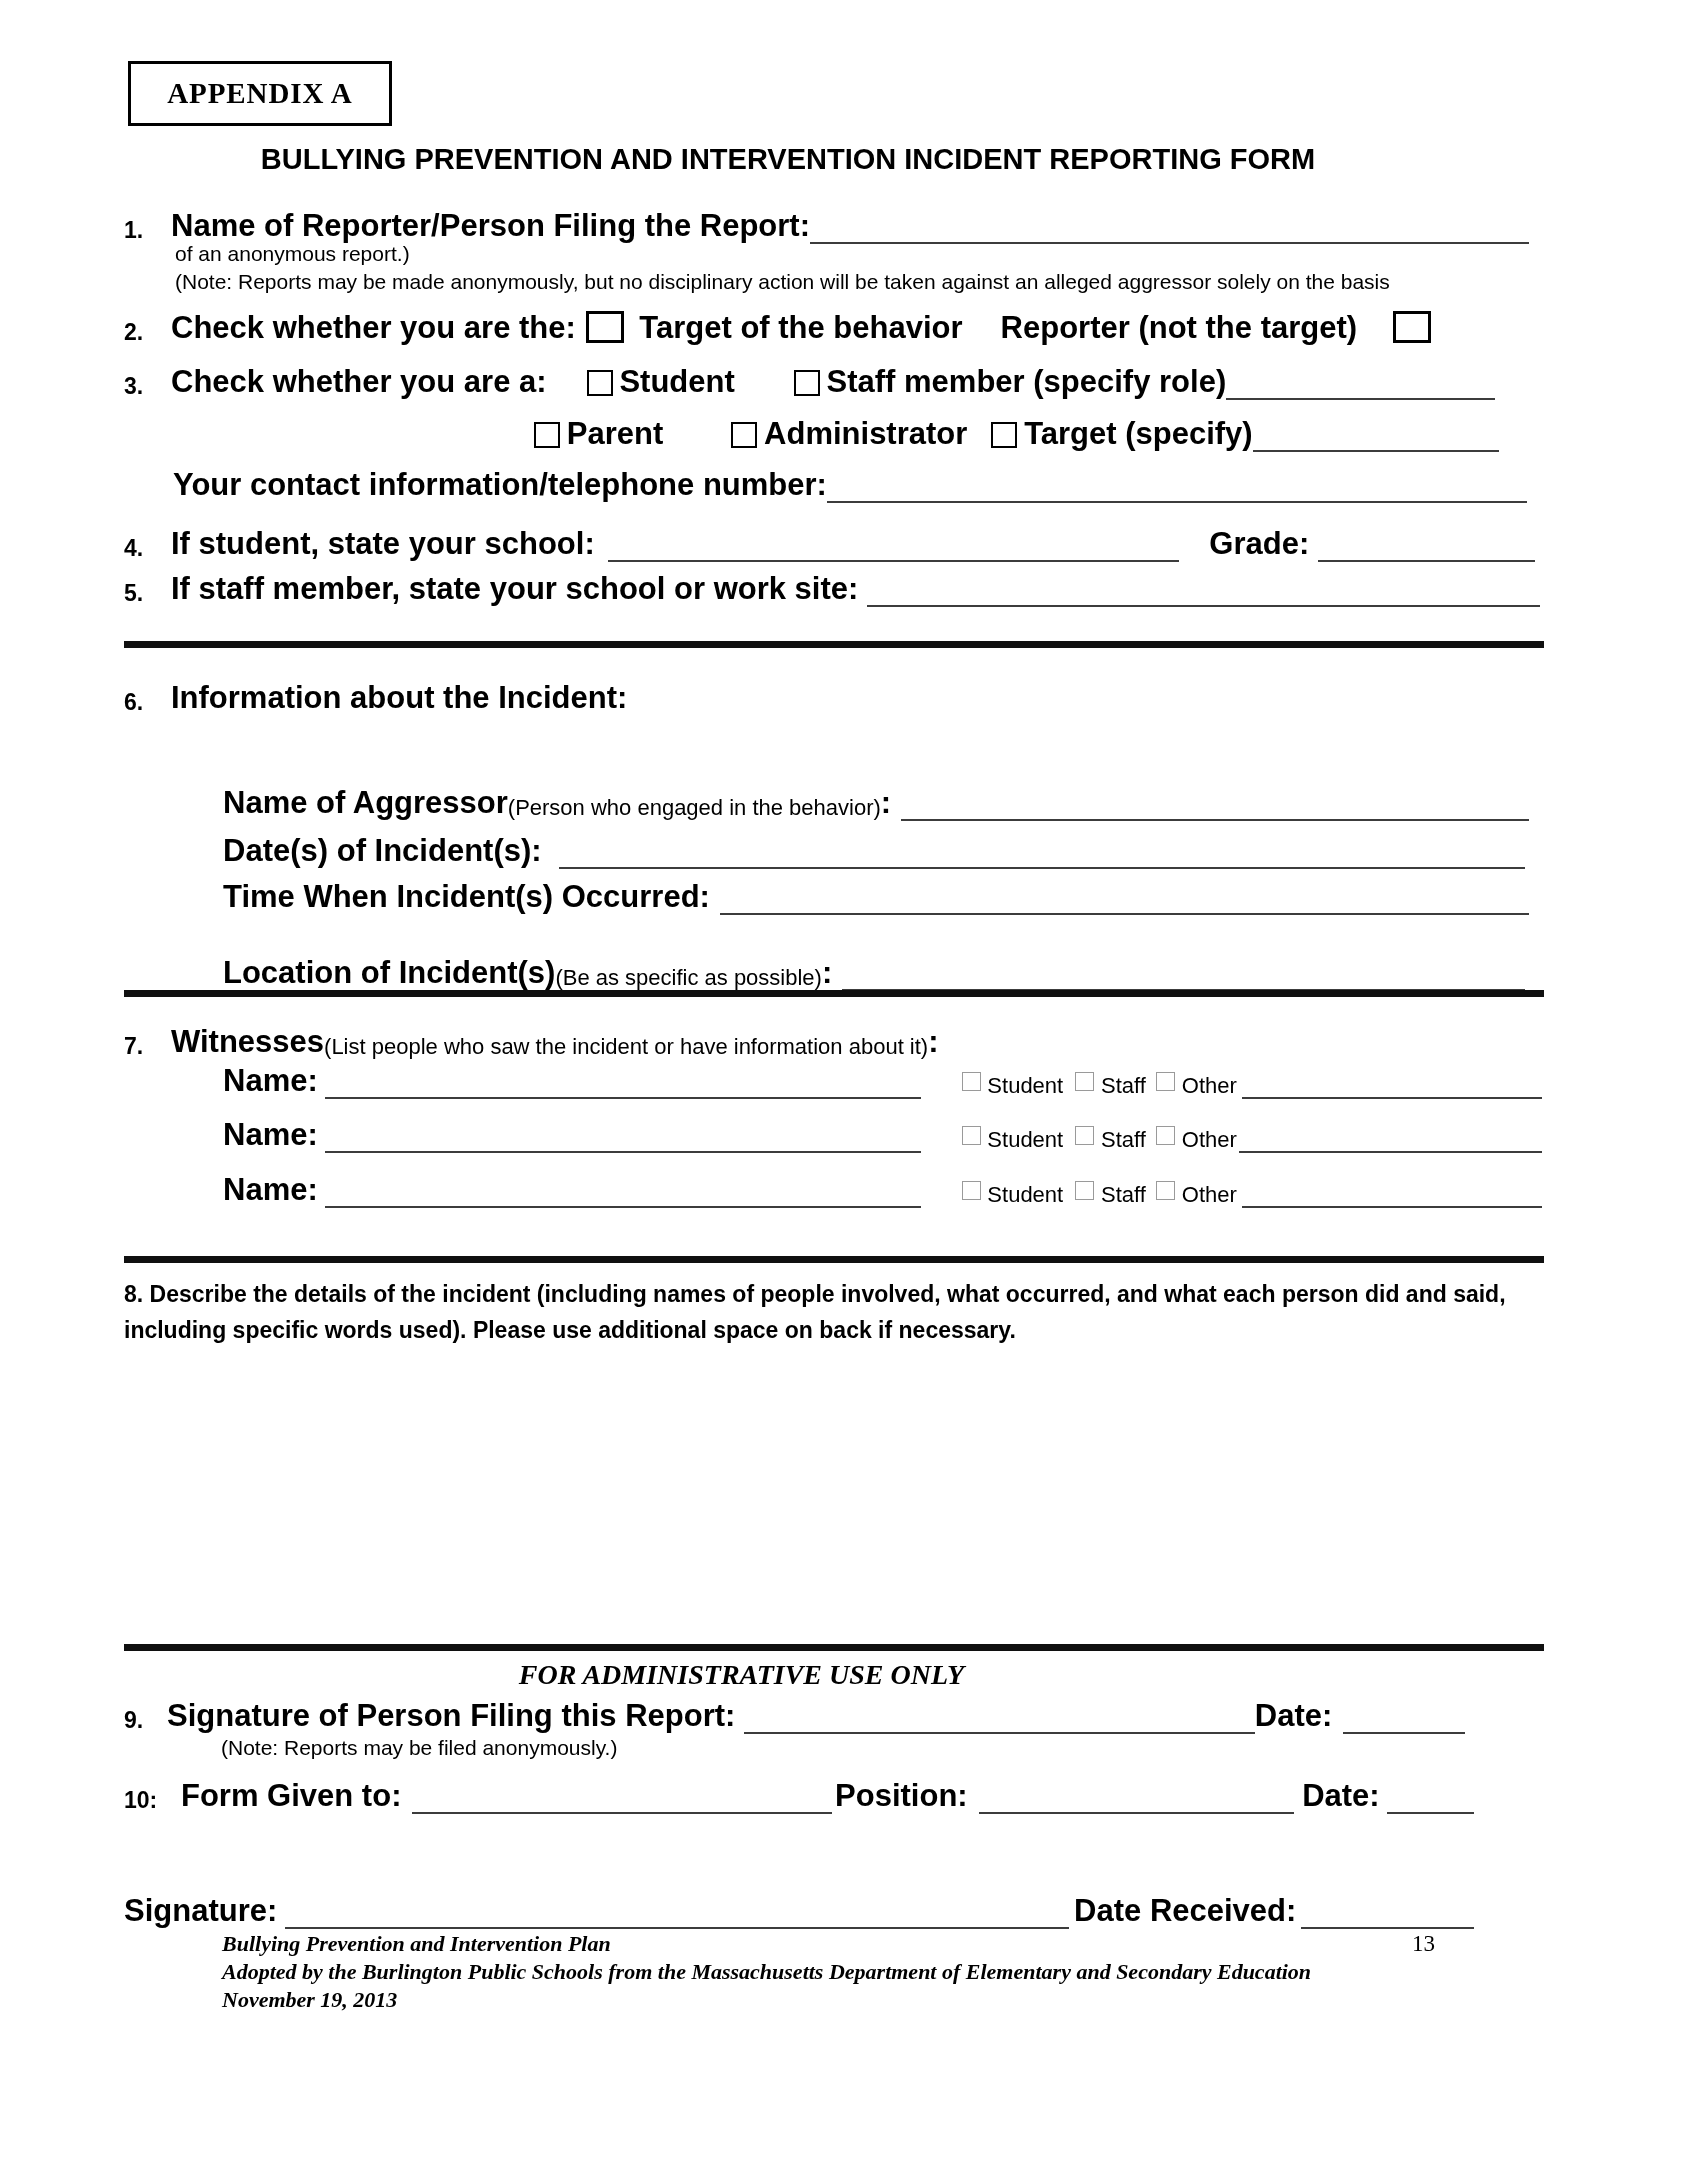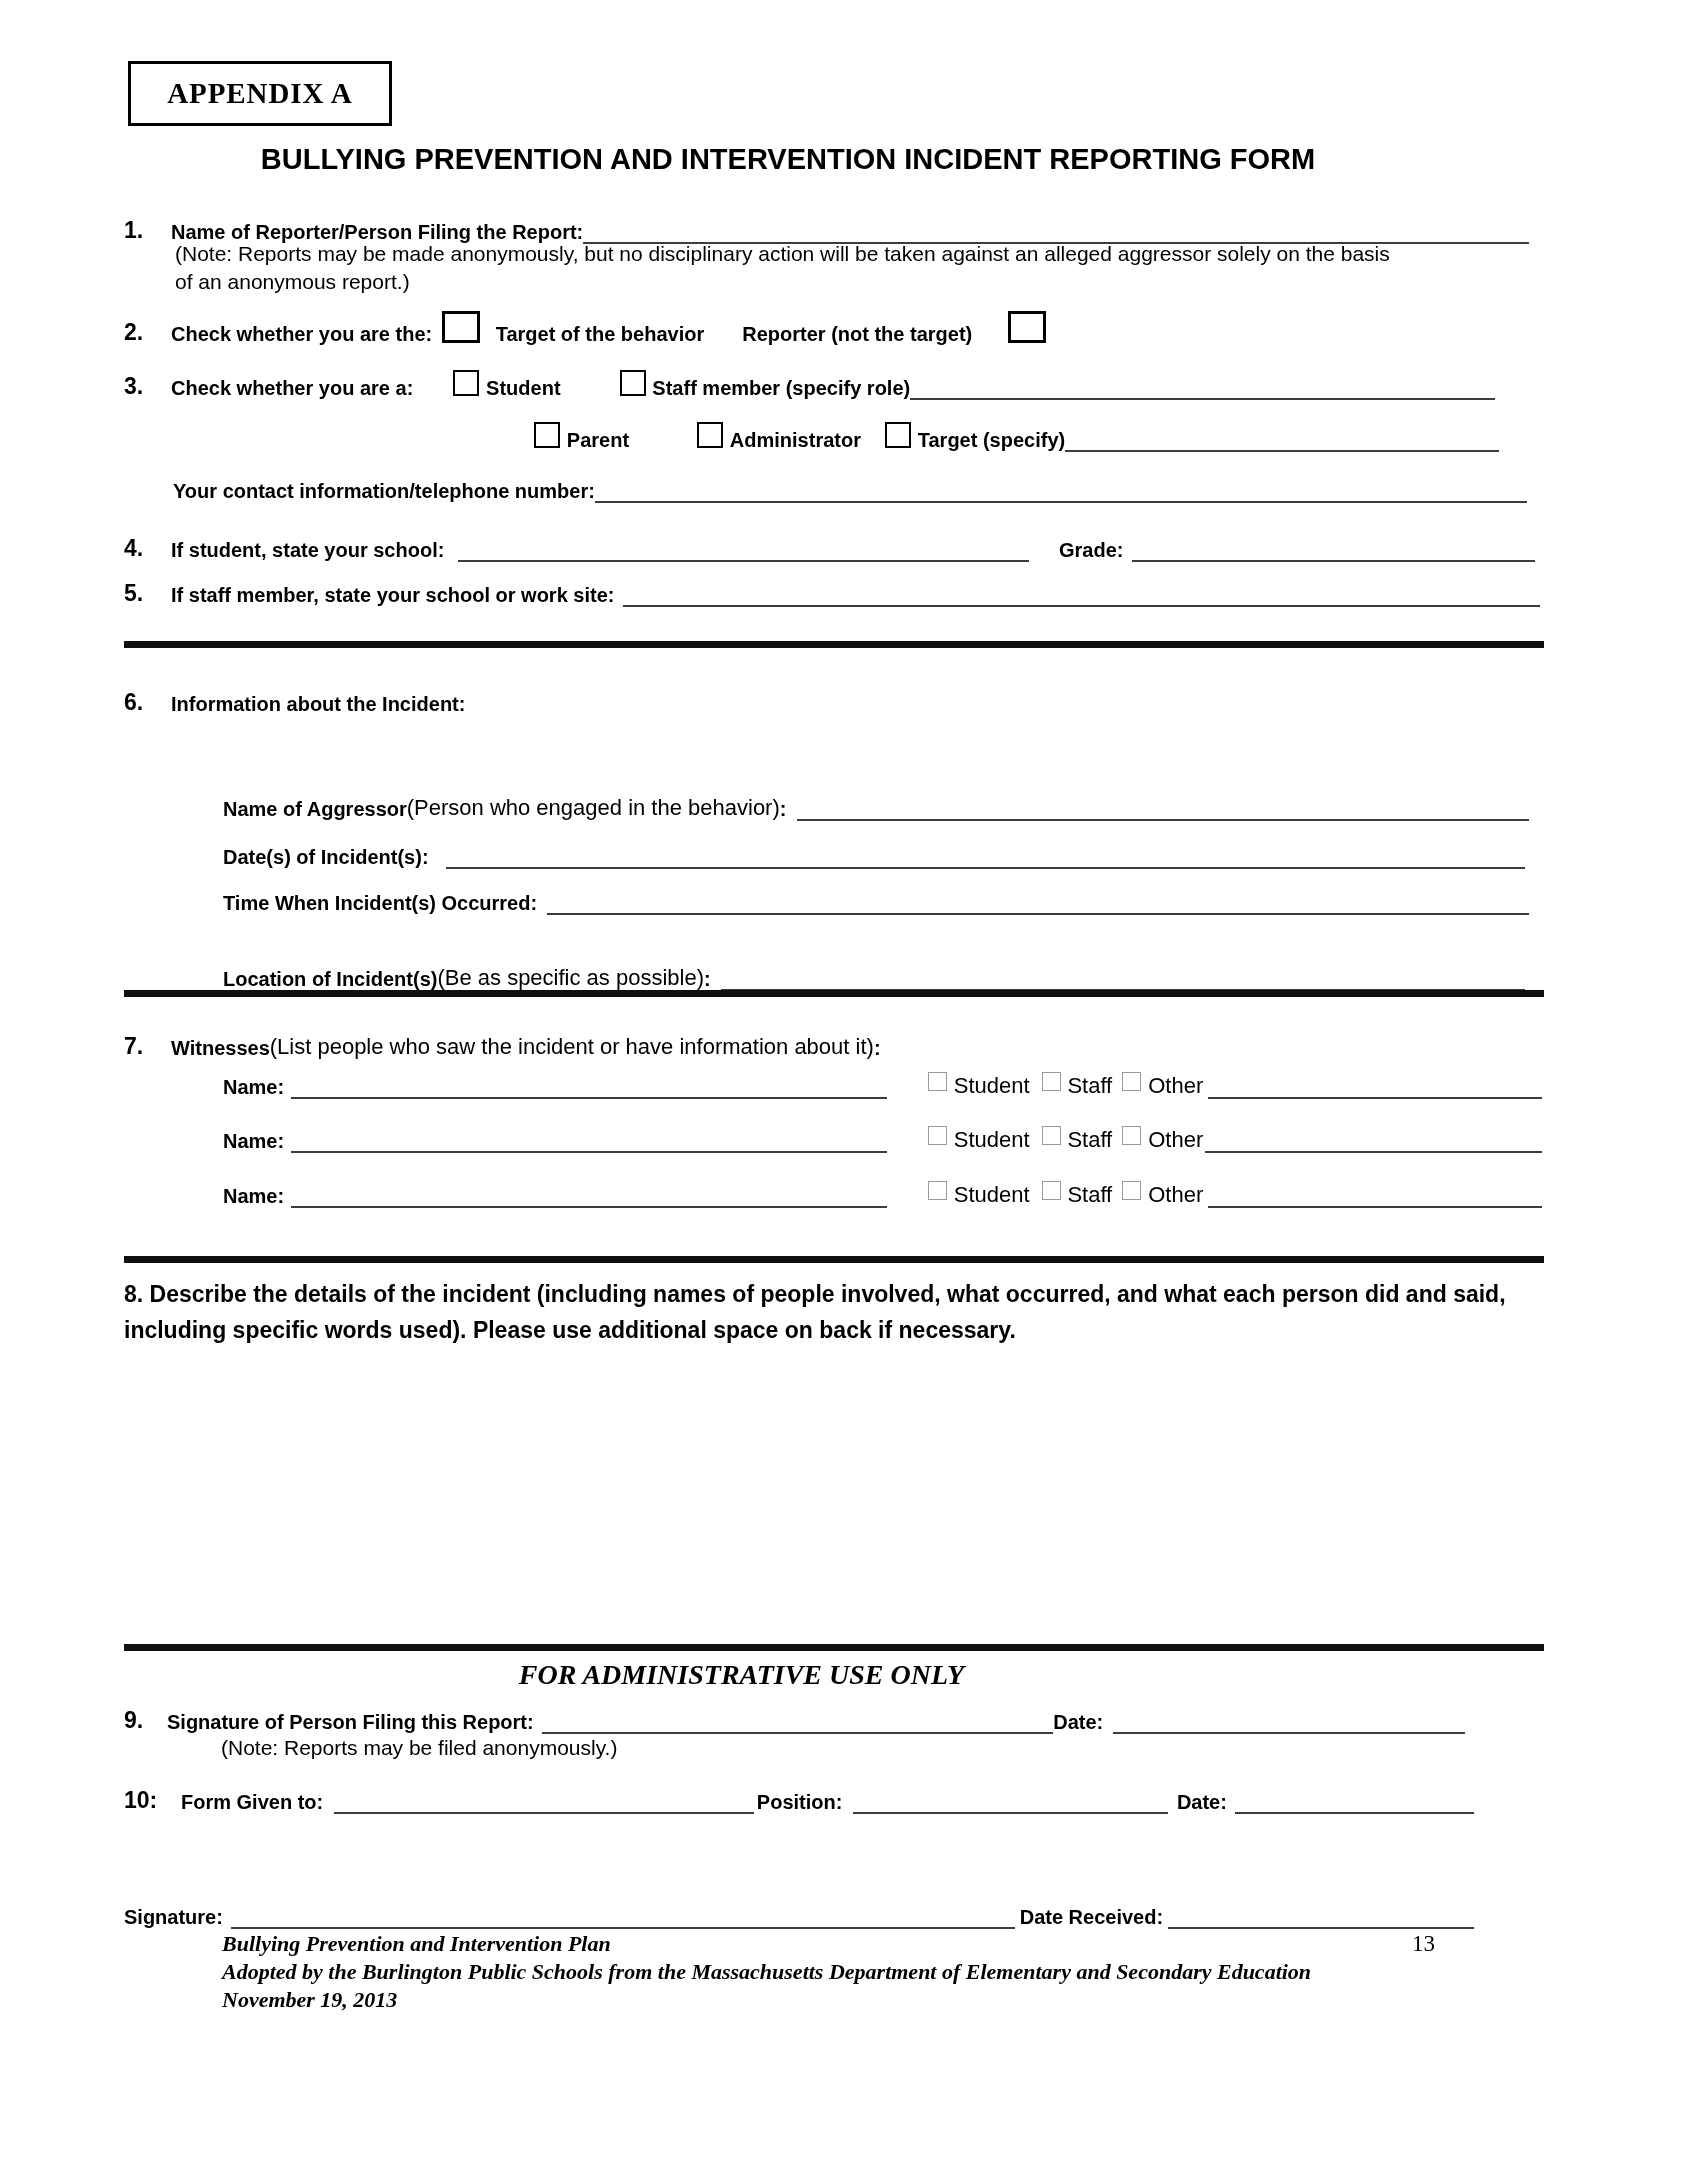--- a/index.html
+++ b/index.html
@@ -13,21 +13,21 @@
   }
   .row{
     position:absolute;
     left:124px; right:143px;
     height:41px;
     display:flex;
     align-items:flex-end;
   }
   .num{width:47px;font-weight:700;font-size:23px;flex:none;}
   .num-wide{width:57px;font-weight:700;font-size:23px;flex:none;}
-  .lb{font-weight:700;font-size:20px;white-space:nowrap;flex:none;}
+  .lb{font-weight:700;font-size:31px;white-space:nowrap;flex:none;}
   .rg{font-weight:400;font-size:22px;white-space:nowrap;flex:none;}
   .ln{border-bottom:2.6px solid #3c3c3c;height:29px;flex:none;}
   .lnf{border-bottom:2.6px solid #3c3c3c;height:29px;flex:1;}
   .cb{width:32px;height:25.6px;border:3.4px solid #000;flex:none;margin-bottom:3.4px;background:#fff;}
   .cb2{width:22px;height:22px;border:2.6px solid #000;flex:none;margin-bottom:4.3px;background:#fff;}
   .cbw{width:17px;height:17px;border:1.7px solid #9a9a9a;flex:none;margin-bottom:7.7px;background:#fff;}
   .rule{position:absolute;left:124px;right:141px;height:6.8px;background:#101010;}
   .note{position:absolute;font-size:21px;line-height:28px;font-weight:400;}
   .appendix-box{
     position:absolute;left:128px;top:61px;width:264px;height:65px;
@@ -65,22 +65,22 @@
     <span>APPENDIX A</span>
   </div>
   <div class="title">BULLYING PREVENTION AND INTERVENTION INCIDENT REPORTING FORM</div>
 
   <div class="row" style="top:203px;">
     <span class="num">1.</span>
     <span class="lb">Name of Reporter/Person Filing the Report:</span>
     <span class="lnf" style="margin-right:12.8px;"></span>
   </div>
   <div class="note" style="top:240px;left:175px;">
+    <div>of an anonymous report.)</div>
     <div>(Note: Reports may be made anonymously, but no disciplinary action will be taken against an alleged aggressor solely on the basis</div>
-    <div>of an anonymous report.)</div>
   </div>
 
   <div class="row" style="top:305px;">
     <span class="num">2.</span>
     <span class="lb">Check whether you are the:</span>
     <span class="cb" style="margin-left:10.2px;"></span>
     <span class="lb" style="margin-left:15.3px;">Target of the behavior</span>
     <span class="lb" style="margin-left:38px;">Reporter (not the target)</span>
     <span class="cb" style="margin-left:36px;"></span>
   </div>

